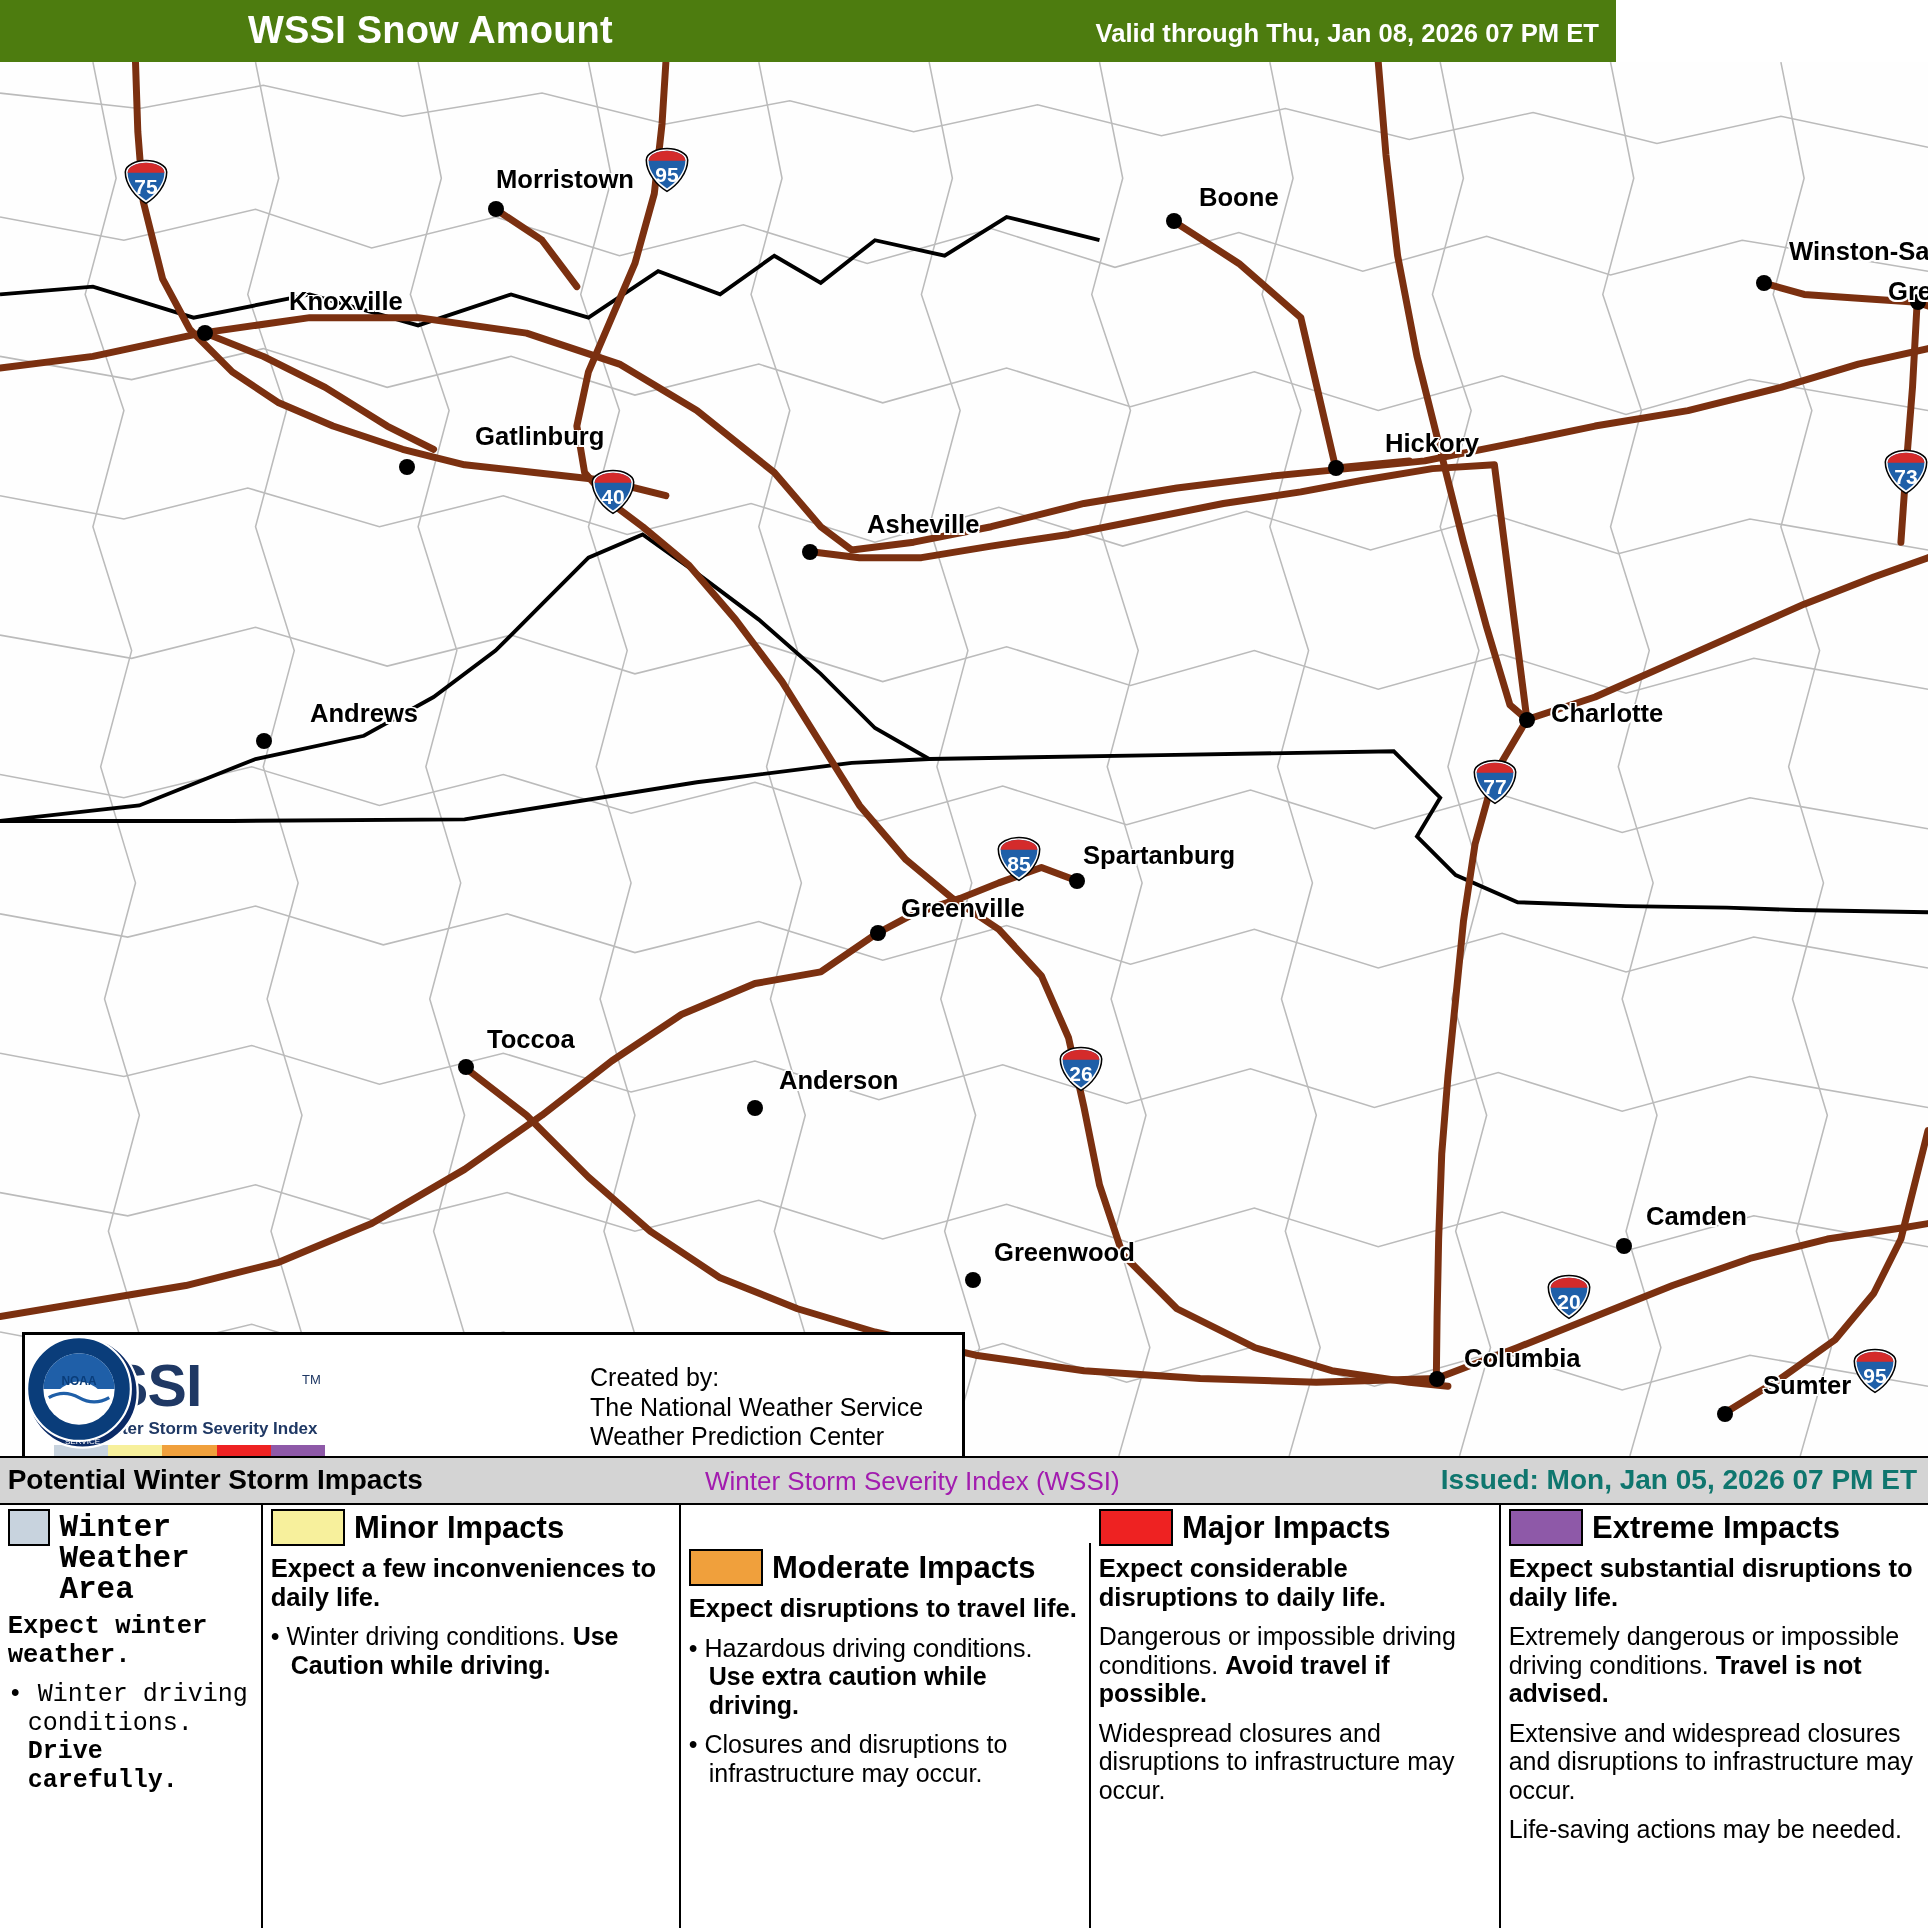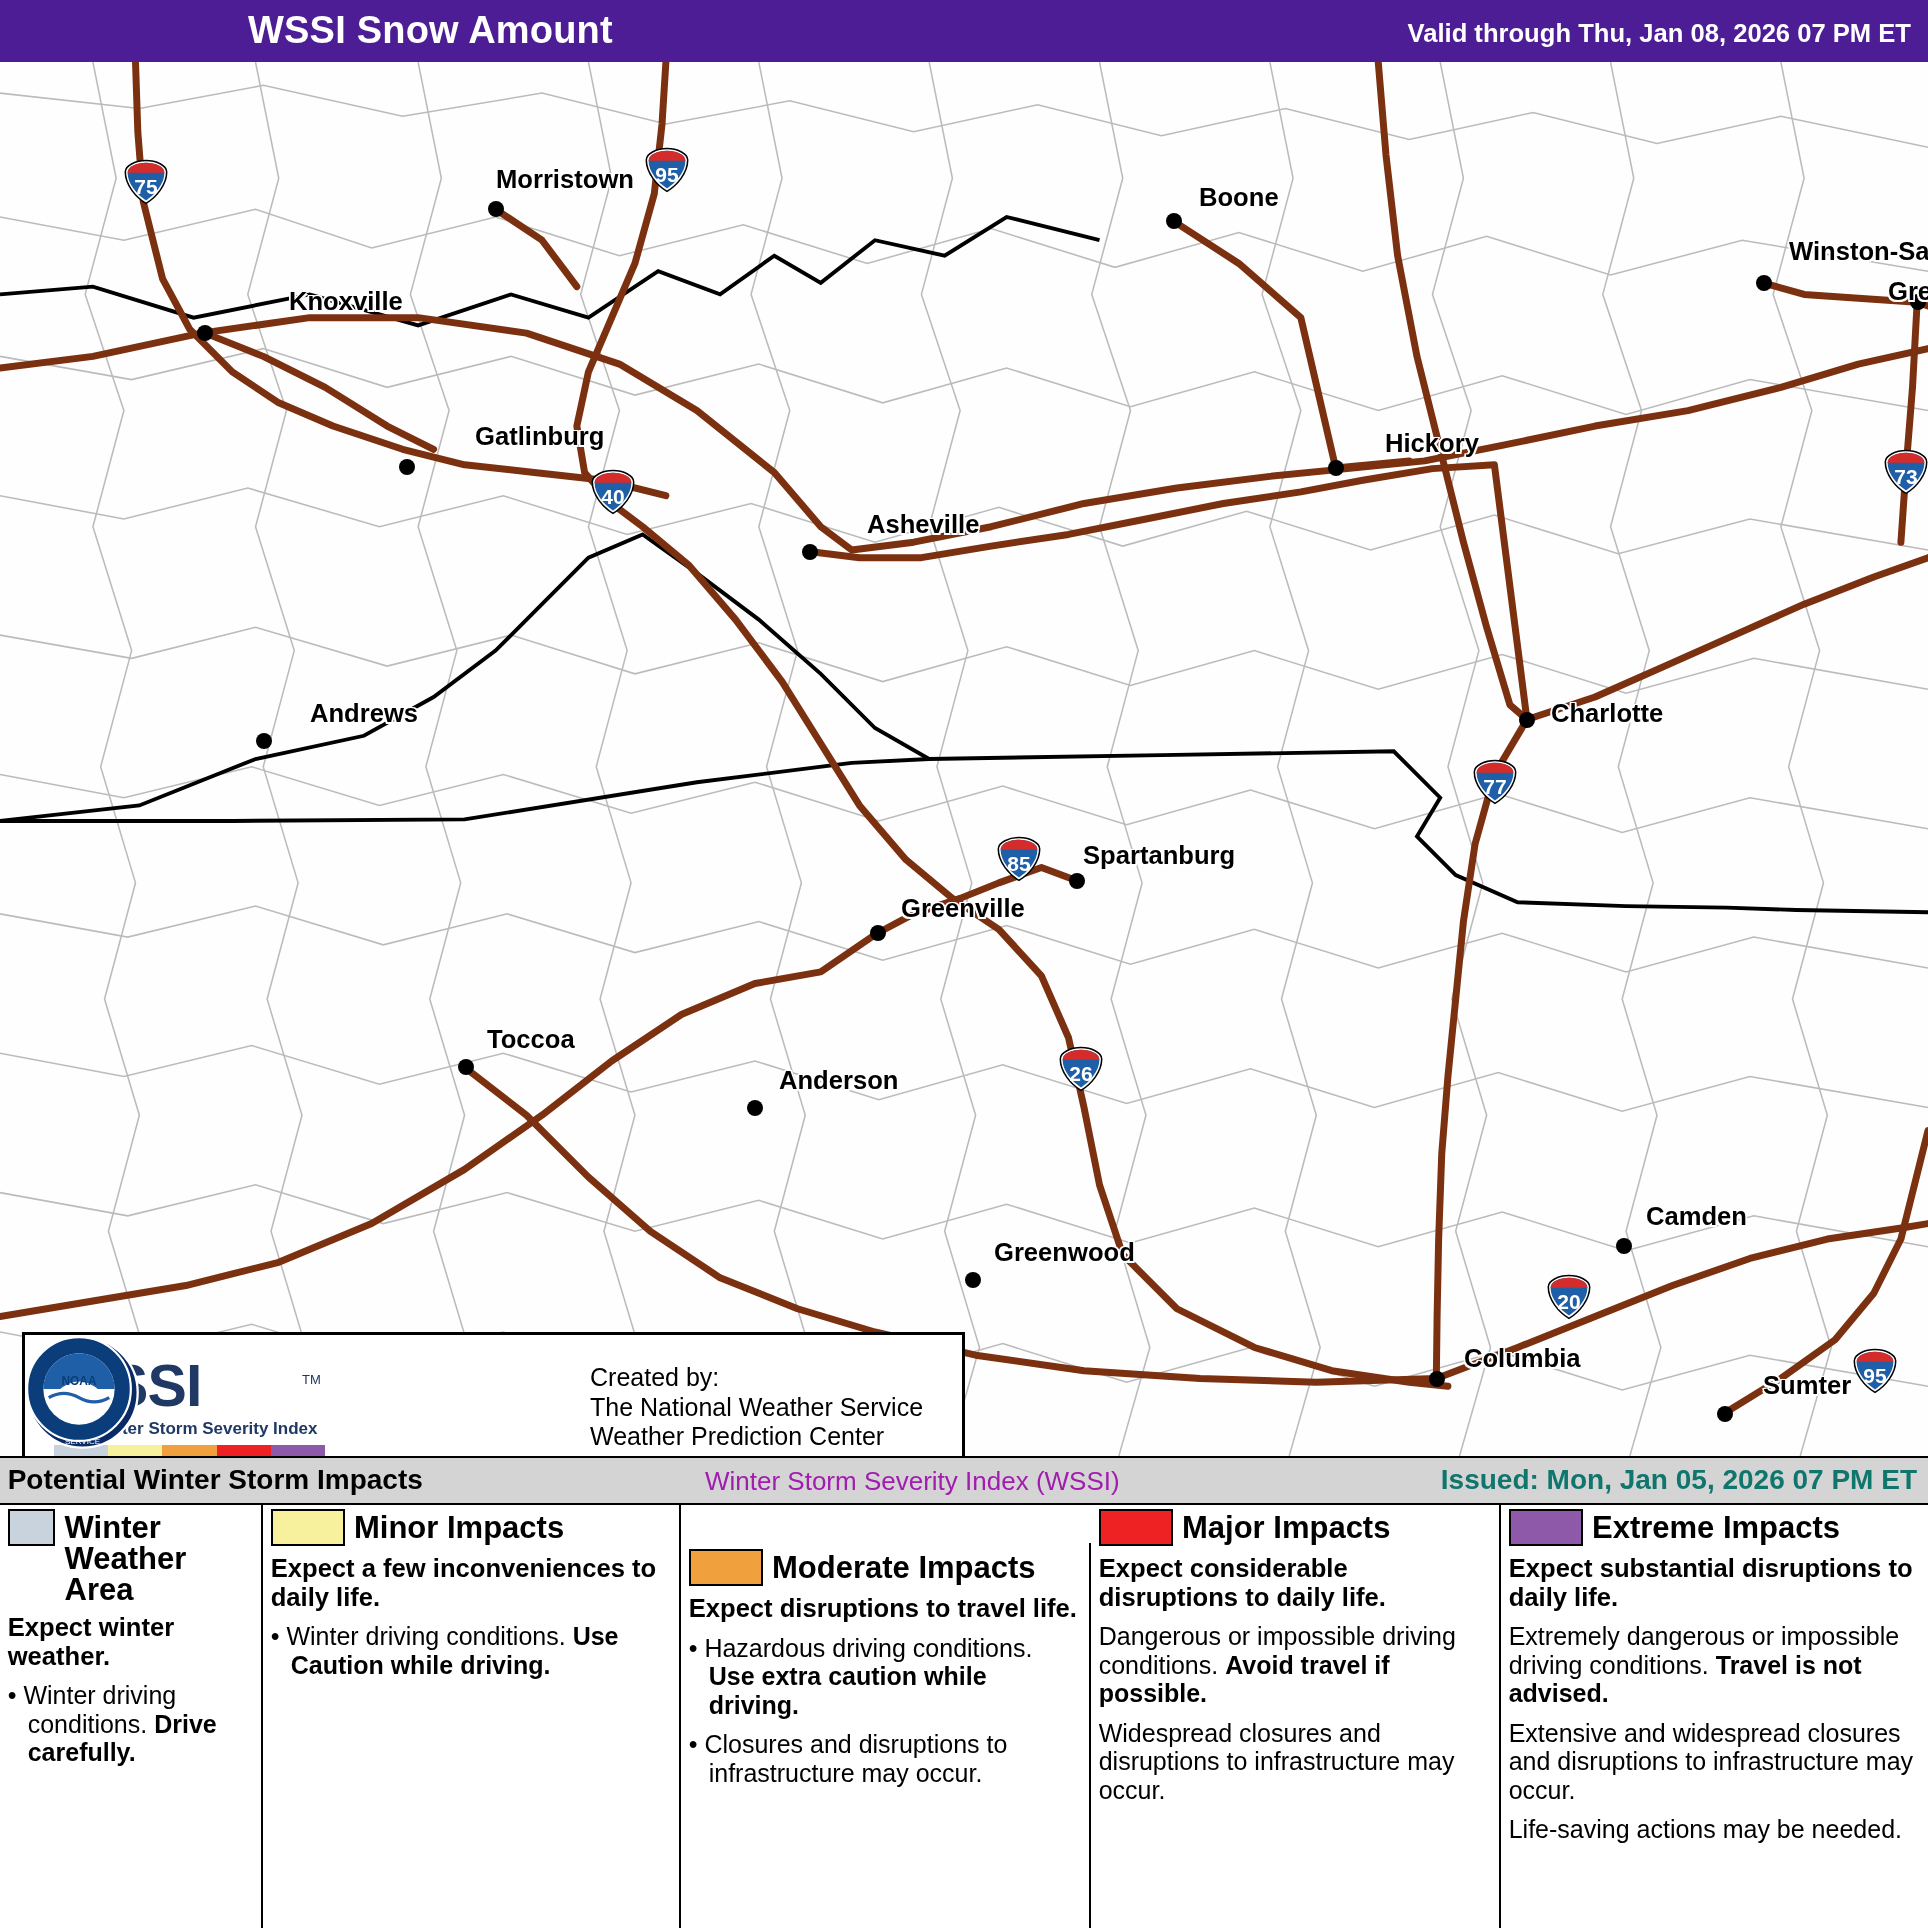--- a/index.html
+++ b/index.html
@@ -1,20 +1,20 @@
 <!DOCTYPE html>
 <html style="font-size:12.4px"><head>
 <meta charset="utf-8">
 <style>
   html,body{margin:0;padding:0;background:#fff;}
   body{width:1928px;height:1928px;font-family:"Liberation Sans",sans-serif;overflow:hidden;}
   .page{position:relative;width:1928px;height:1928px;}
 
   
-  .header{position:absolute;left:0;top:0;width:1928px;height:62px;background:#4c1d95;color:#fff;}
+  .header{position:absolute;left:0;top:0;width:1616px;height:62px;background:#4d7c0f;color:#fff;}
   .header .title{position:absolute;left:248px;top:9.3px;font-size:38px;font-weight:bold;letter-spacing:0.2px;}
   .header .valid{position:absolute;right:17px;top:18.6px;font-size:25.6px;font-weight:bold;}
 
   
   .map{position:absolute;left:0;top:62px;width:1928px;height:1394px;background:#fefefe;overflow:hidden;}
   .map svg{position:absolute;left:0;top:0;}
 
   .citydot{position:absolute;width:16.3px;height:16.3px;border-radius:50%;background:#000;}
   .citylabel{position:absolute;font-size:25.6px;font-weight:bold;color:#000;white-space:nowrap;
      text-shadow: -1.5px -1.5px 0 #fff, 1.5px -1.5px 0 #fff, -1.5px 1.5px 0 #fff, 1.5px 1.5px 0 #fff,
@@ -267,21 +267,21 @@
     </div>
   </div>
 
   <div class="impactbar">
     <div class="left">Potential Winter Storm Impacts</div>
     <div class="mid">Winter Storm Severity Index (WSSI)</div>
     <div class="right">Issued: Mon, Jan 05, 2026 07 PM ET</div>
   </div>
 
   <div class="legend" id="legend">
-      <div class="lcol" style="width: 263px;">
+      <div class="lcol" style="width: 263px; font-family: Liberation Mono, monospace;">
         <div class="head">
           <span class="swatch" style="background:#c8d3de"></span>
           <span class="headtxt">Winter Weather Area</span>
         </div>
         <div class="lead">Expect winter weather.</div>
         <div class="bullet">• <span>Winter driving conditions. </span><b>Drive carefully.</b></div>
       </div>
       <div class="lcol" style="width: 418px;">
         <div class="head">
           <span class="swatch" style="background:#f7f09c"></span>

